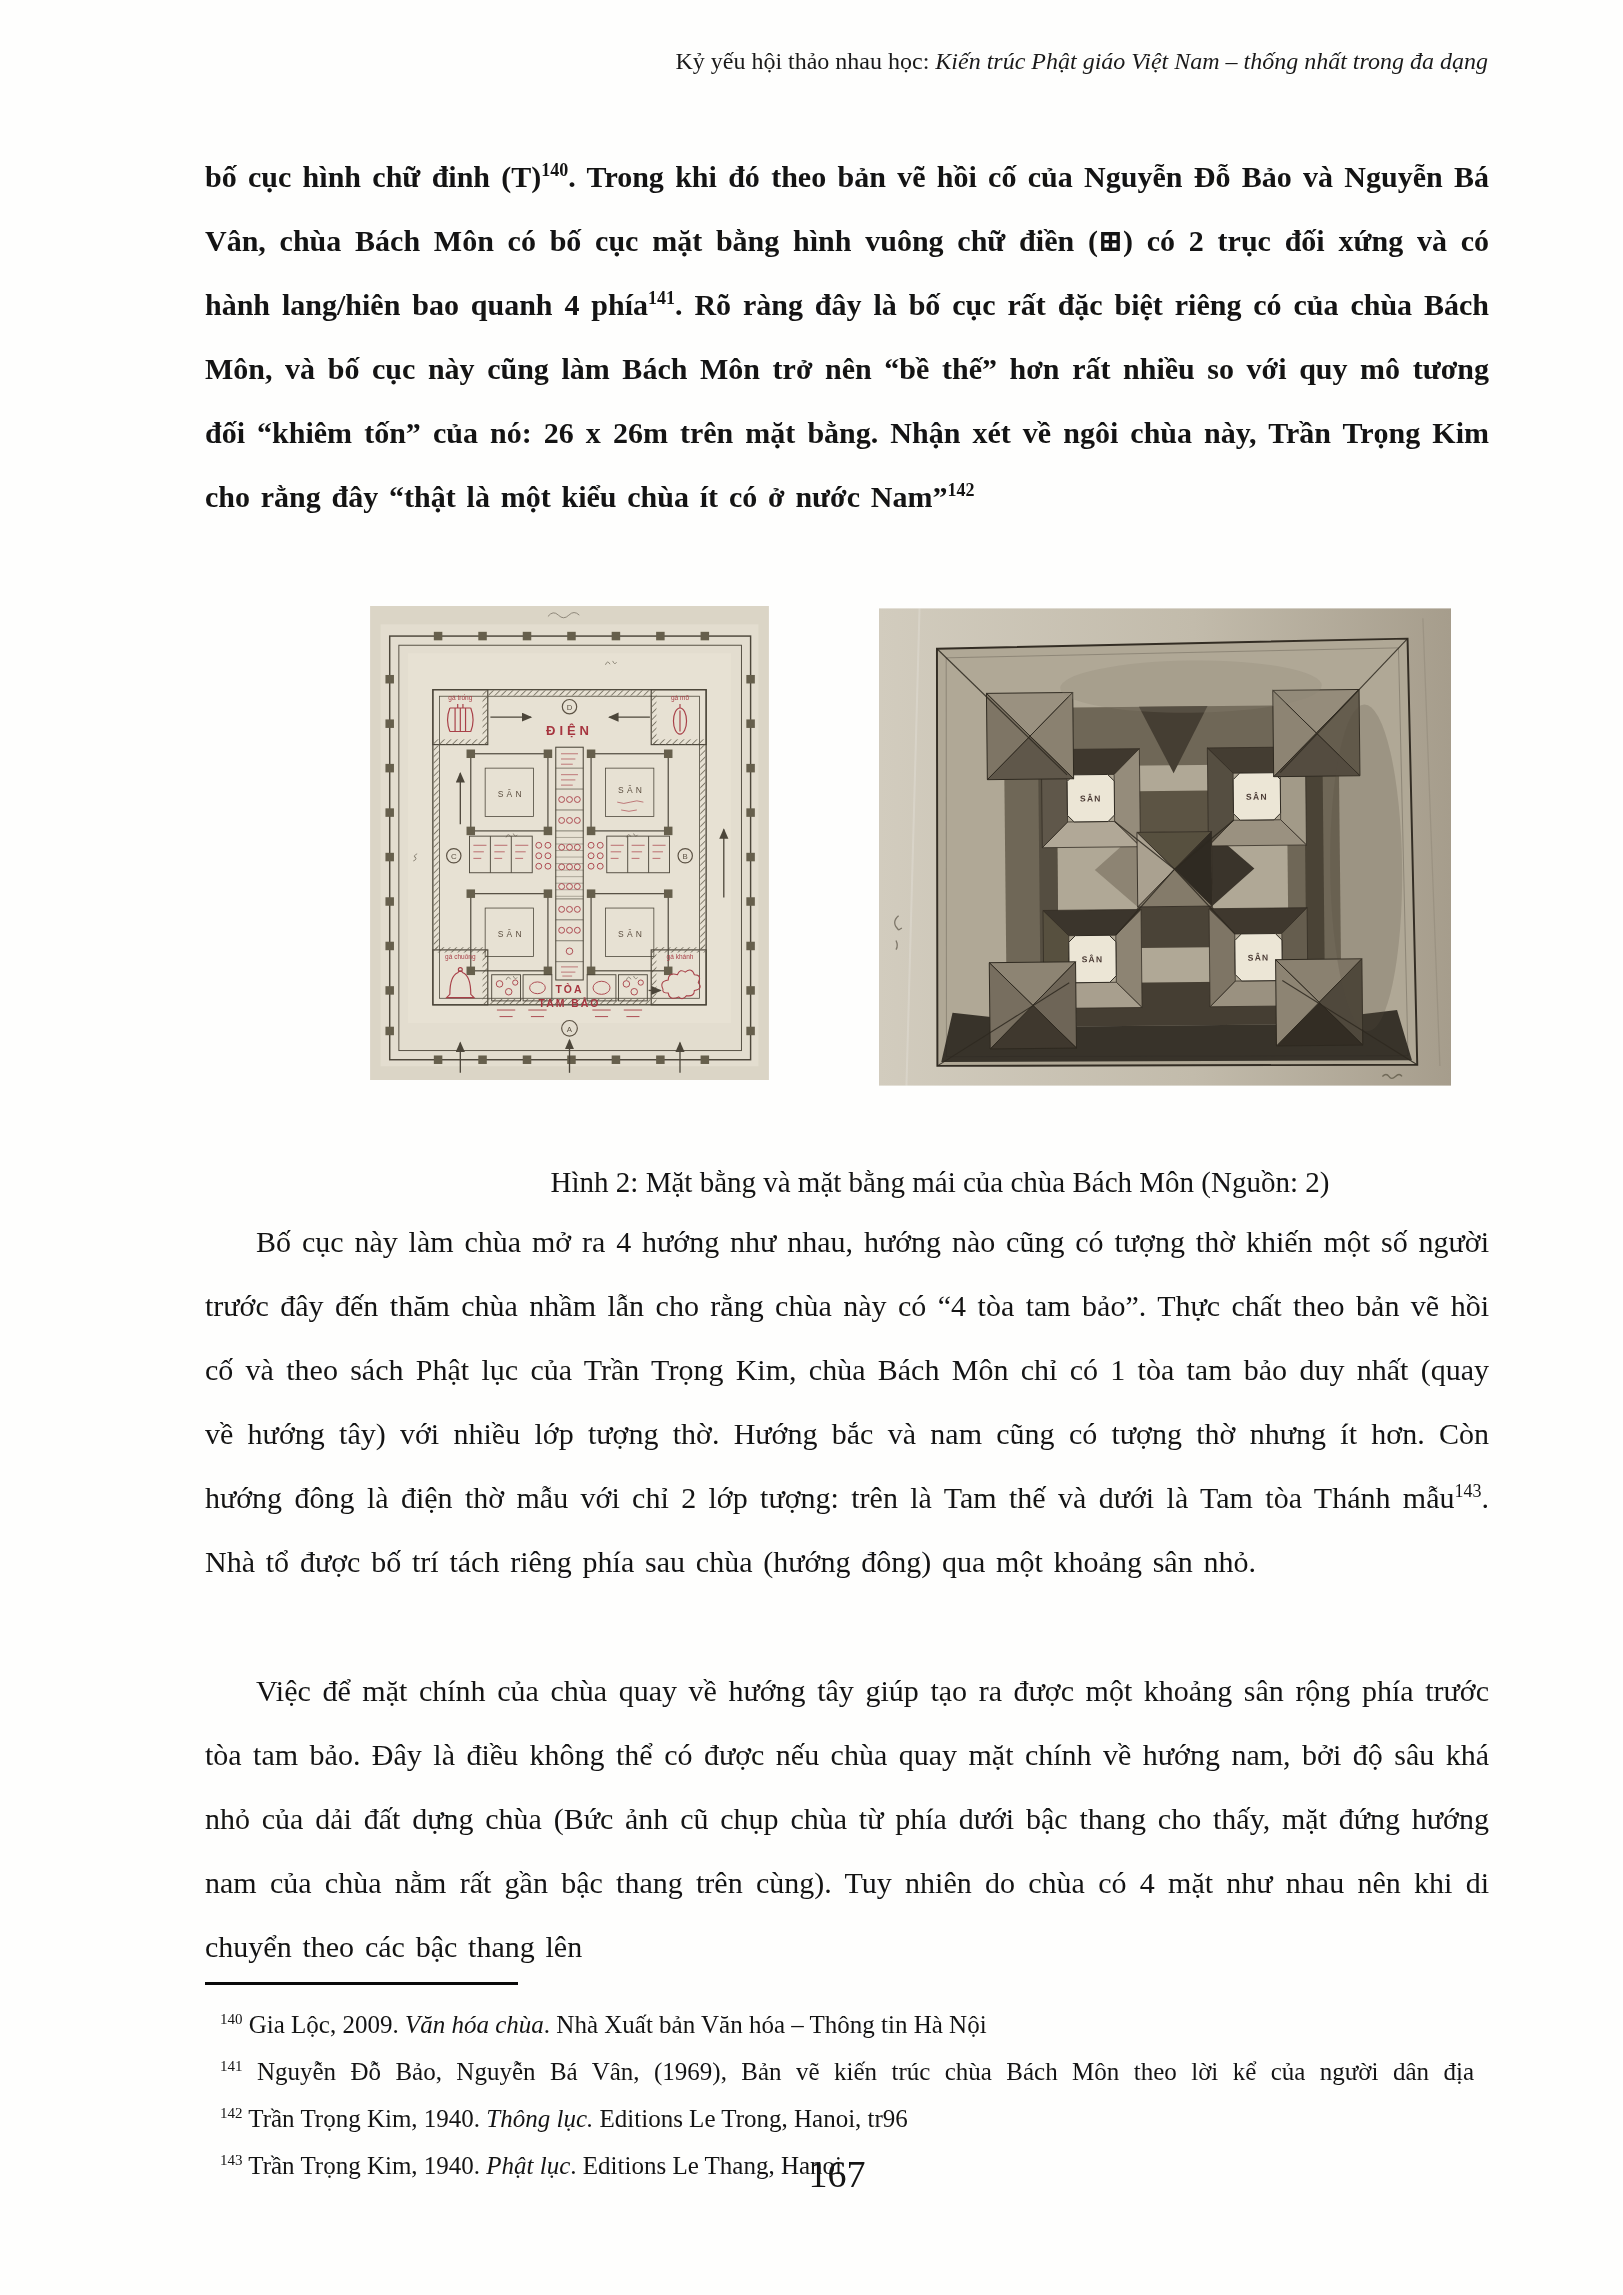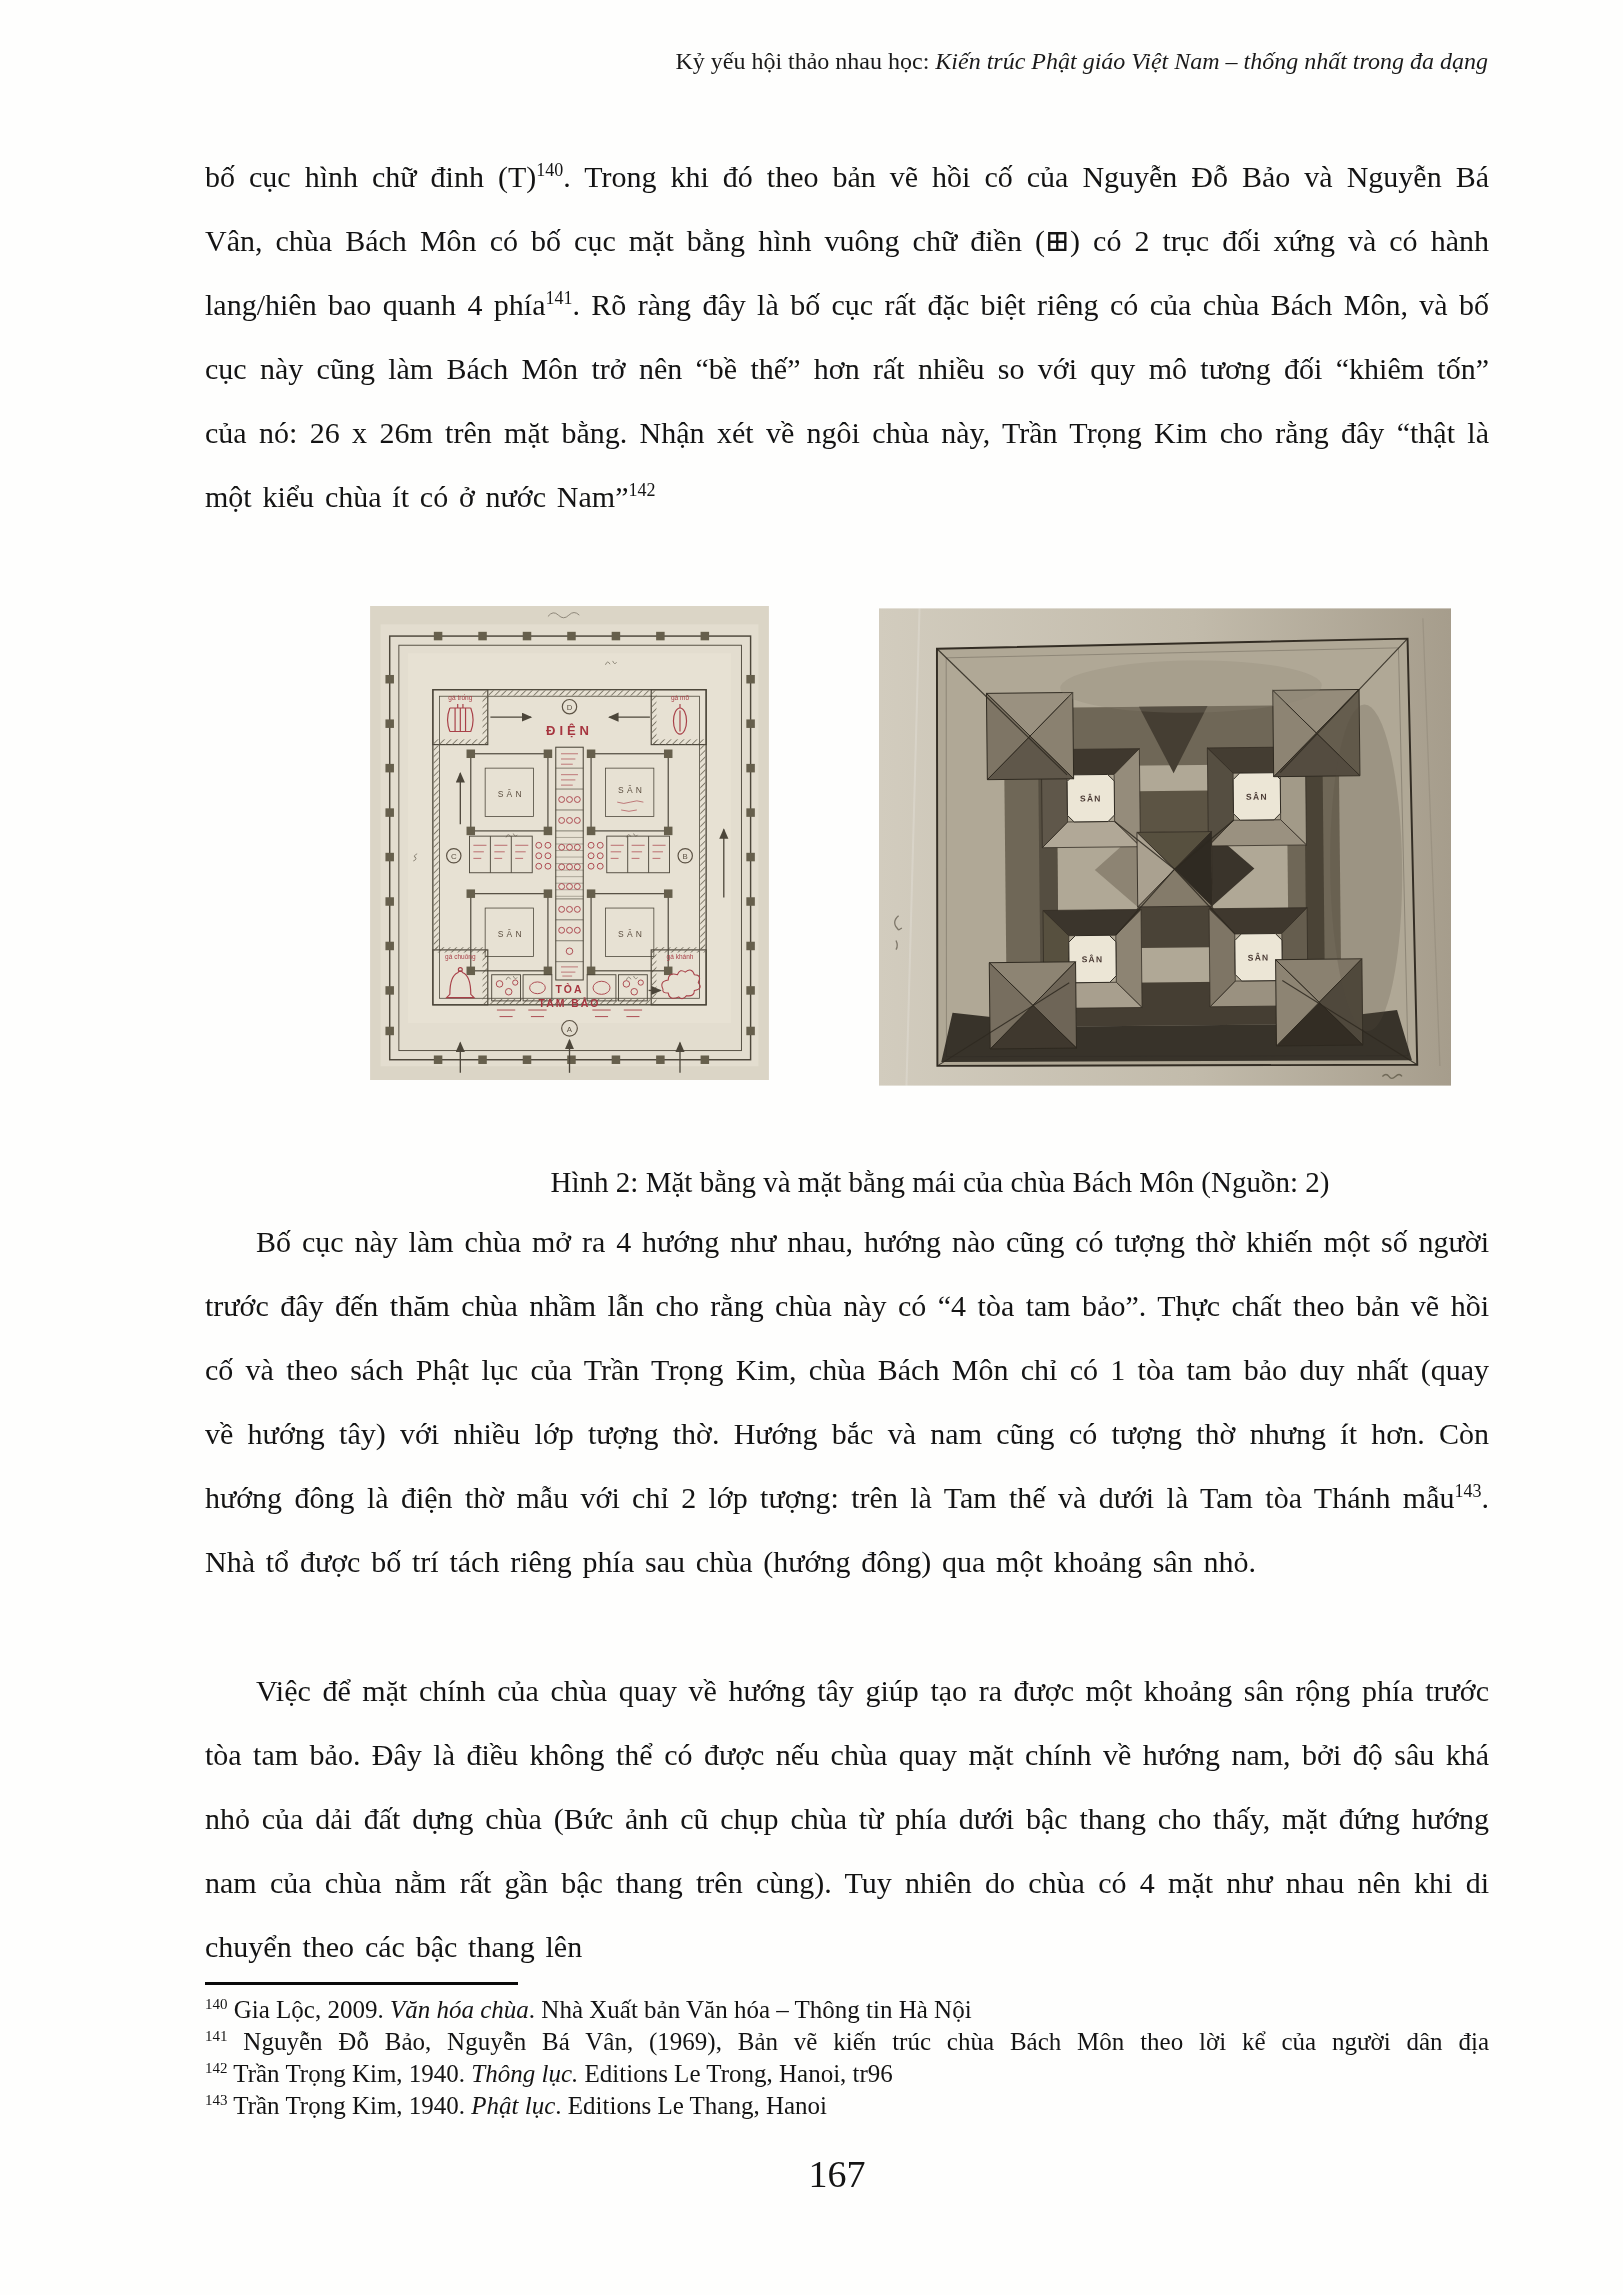--- a/index.html
+++ b/index.html
@@ -4,29 +4,29 @@
 <style>
   html,body{margin:0;padding:0;background:#ffffff;}
   .page{position:relative;width:1623px;height:2295px;background:#fefefdff;
         font-family:"Liberation Serif","DejaVu Serif","DejaVu Sans",serif;color:#141414;overflow:hidden;}
   .bodytext{font-size:30px;line-height:64px;text-align:justify;word-spacing:3.3px;}
   .bodytext p{margin:0;}
   .indent{text-indent:51px;}
   sup.fnref{font-size:0.60em;vertical-align:super;line-height:0;}
   .it{font-style:italic;}
   .header{position:absolute;top:48px;left:205px;width:1283px;text-align:right;font-size:24px;color:#1a1a1a;}
-  #p1{position:absolute;top:145px;left:205px;width:1284px;}
+  #p1{position:absolute;top:145px;left:205px;width:1284px;font-weight:bold;}
   #figplan{position:absolute;left:370px;top:606px;}
   #figroof{position:absolute;left:879px;top:608px;}
   #caption{position:absolute;top:1166px;left:298px;width:1284px;text-align:center;font-size:29px;}
   #p2{position:absolute;top:1210px;left:205px;width:1284px;}
   #p3{position:absolute;top:1659px;left:205px;width:1284px;}
   #fnrule{position:absolute;top:1982px;left:205px;width:313px;height:0;border-top:3.9px solid #0a0a0a;}
   #footnotes{position:absolute;top:1994px;left:205px;width:1284px;font-size:25px;line-height:32px;}
-  .fn{margin:0;}
+  .fn{margin:15px;}
   .jl{text-align:justify;text-align-last:justify;}
   #pageno{position:absolute;top:2152px;left:195px;width:1284px;text-align:center;font-size:38px;}
   svg text{font-family:"Liberation Sans","DejaVu Sans",sans-serif;}
 </style>
 </head>
 <body>
 
 <div class="page">
 
   <div class="header">

